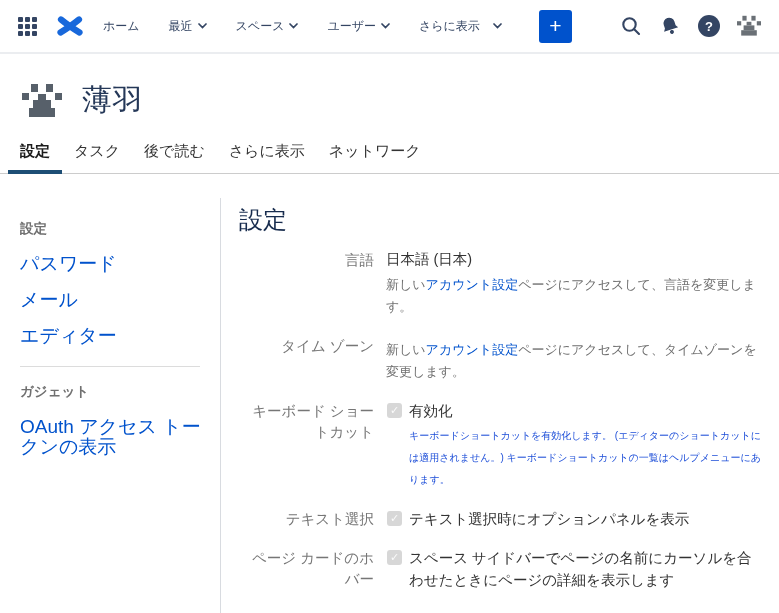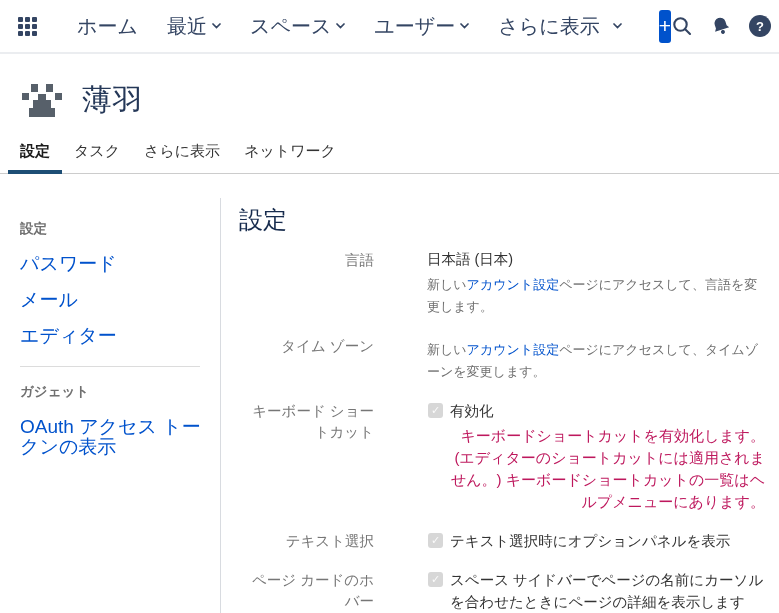--- a/index.html
+++ b/index.html
@@ -8,21 +8,21 @@
 
   
   .topbar { height:54px; display:flex; align-items:center; padding:0 18px;
     border-bottom:2px solid #ebedf0; background:#fff; }
   .appgrid { display:grid; grid-template-columns:repeat(3,5px); grid-template-rows:repeat(3,5px);
     gap:2px; cursor:pointer; margin-right:20px; }
   .appgrid span { background:#344563; border-radius:1px; }
   .logo { width:26px; height:26px; margin-right:20px; cursor:pointer; }
   .nav { display:flex; align-items:center; }
   .nav-item { display:flex; align-items:center; gap:5px; margin-right:29px;
-    font-size:20px; font-weight:500; color:#344563; cursor:pointer; white-space:nowrap;text-align:right; }
+    font-size:12px; font-weight:500; color:#344563; cursor:pointer; white-space:nowrap;text-align:right; }
   .chev { width:9px; height:6px; display:inline-block; }
   .create-btn { width:33px; height:33px; background:#0052CC; border:none; border-radius:3px;
     color:#fff; font-size:21px; font-weight:500; line-height:30px; cursor:pointer; margin-left:37px; }
   .top-right { margin-left:auto; display:flex; align-items:center; gap:17px; }
   .icon-btn { background:none; border:none; cursor:pointer; display:flex; align-items:center; padding:0; }
   .help-circle { width:22px; height:22px; border-radius:50%; background:#344563; color:#fff;
     font-size:13px; font-weight:700; display:flex; align-items:center; justify-content:center; }
 
   
   .page-head { padding:26px 0 0 22px; display:flex; align-items:flex-end; }
@@ -39,34 +39,34 @@
   .content { display:flex; height:440px; }
   .sidebar { width:221px; flex:0 0 221px; border-right:1px solid #d8dbe0;
     margin-top:24px; padding:22px 14px 0 20px; }
   .sb-header { font-size:13.5px; font-weight:700; color:#707070; margin-bottom:16px; }
   .sb-link { font-size:19px; color:#0052CC; margin-bottom:16px; line-height:20px; cursor:pointer; }
   .sb-divider { border:none; border-top:1px solid #dcdcdc; margin:20px 6px 16px 0; }
 
   .main { flex:1; padding:30px 14px 0 18px; }
   .main-heading { font-size:24px; font-weight:500; color:#172b4d; margin-bottom:13px; }
 
-  .frow { display:flex; margin-bottom:17px;gap:41px; }
+  .frow { display:flex; margin-bottom:17px; }
   .frow-label { width:135px; flex:0 0 135px; text-align:right; font-size:14.5px;
     color:#767676; line-height:21px; margin-right:12px; padding-top:1px; }
   .frow-body { flex:1; max-width:382px; }
   .frow-value { font-size:14.5px; color:#333; line-height:21px; }
   .frow-desc { font-size:13px; color:#6f6f6f; line-height:22px; margin-top:4px; }
   .inline-link { color:#0052CC; cursor:pointer; }
 
   .cb-line { display:flex; align-items:flex-start; }
   .checkbox { width:15px; height:15px; border-radius:3px; background:#d7d7d7; flex:0 0 15px;
     margin:3px 7px 0 1px; color:#fbfbfb; font-size:11px; font-weight:700; line-height:15px;
     text-align:center; cursor:default; }
   .cb-label { font-size:14.5px; color:#333; line-height:22px; max-width:352px;font-family:Liberation Serif, serif; }
-  .cb-desc { font-size:15px; color:#be185d; line-height:22px; margin:3px 0 0 23px; max-width:358px;text-align:right; }
+  .cb-desc { font-size:10px; color:#1d4ed8; line-height:22px; margin:3px 0 0 23px; max-width:358px; }
 </style>
 </head>
 <body>
 
 <header class="topbar">
   <div class="appgrid">
     <span></span>
       <span></span>
       <span></span>
       <span></span>
@@ -157,20 +157,21 @@
         <rect x="11" y="19" width="18" height="8"></rect>
         <rect x="7" y="27" width="26" height="9"></rect>
     </g>
   </svg>
   <h1 class="page-title">薄羽</h1>
 </div>
 
 <div class="tabs">
   <div class="tab active">設定</div>
   <div class="tab">タスク</div>
+  <div class="tab">後で読む</div>
   <div class="tab">さらに表示</div>
   <div class="tab">ネットワーク</div>
 </div>
 
 <div class="content">
 
   <aside class="sidebar">
     <div class="sb-header">設定</div>
     <div class="sb-link">パスワード</div>
     <div class="sb-link">メール</div>

